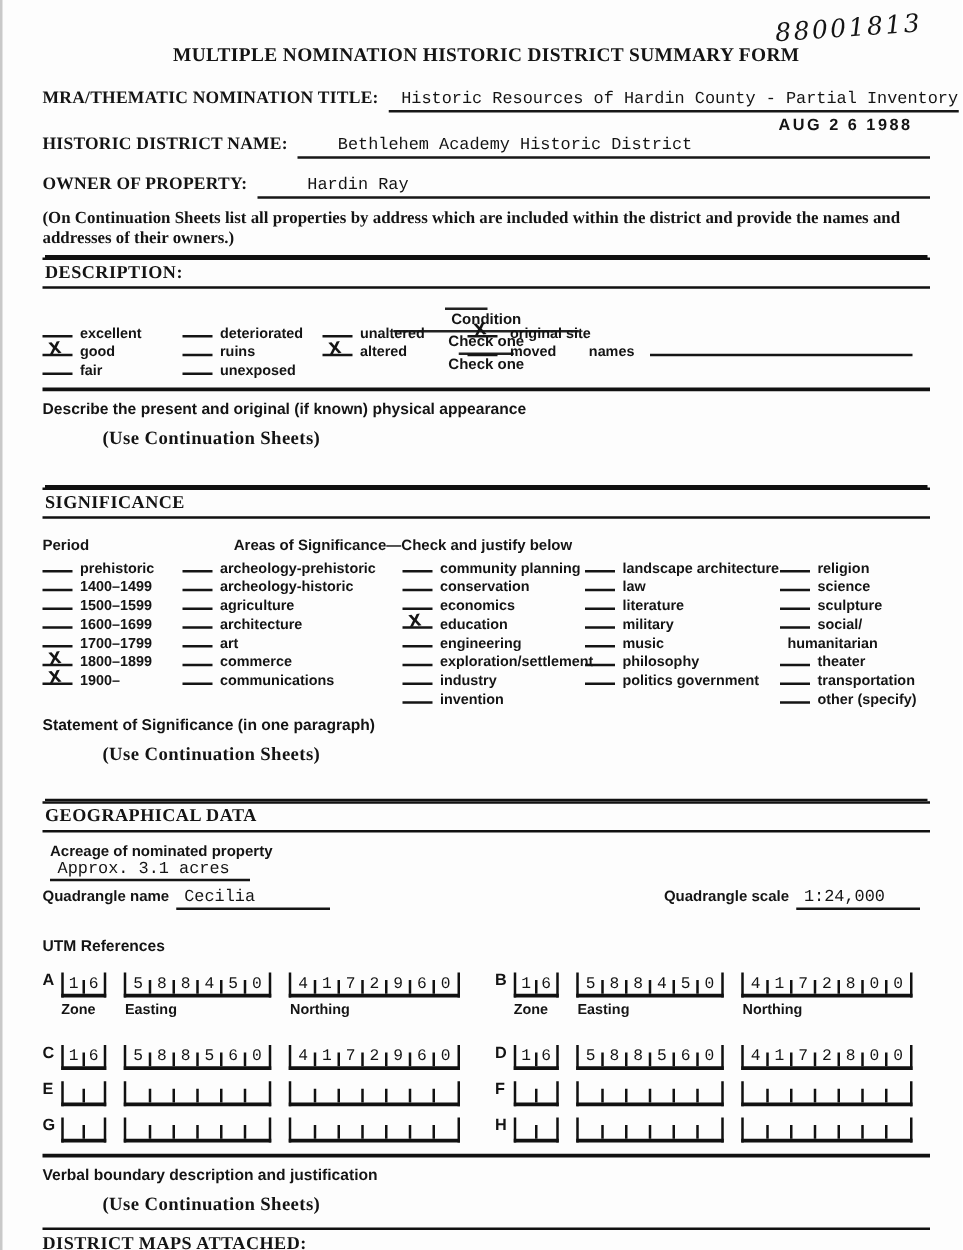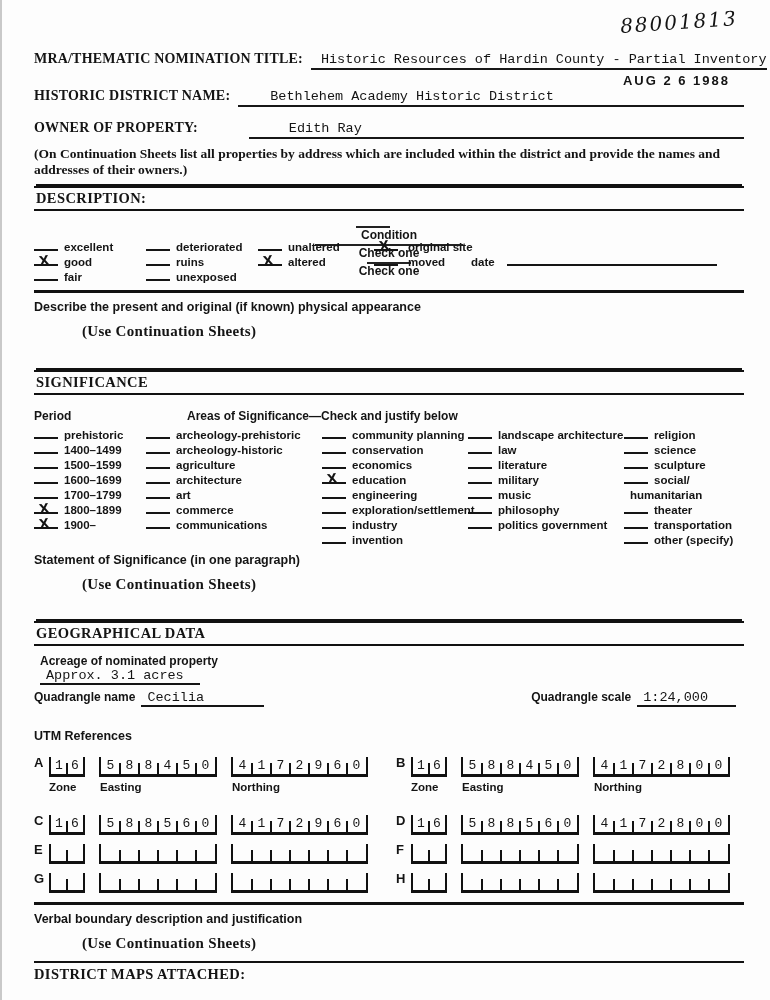--- a/index.html
+++ b/index.html
@@ -90,43 +90,44 @@
 </style>
 </head>
 <body>
 
 <div class="page">
 
   <div class="hand-row">
     <span class="hand">88001813</span>
   </div>
 
+  <div class="title">MULTIPLE NOMINATION HISTORIC DISTRICT SUMMARY FORM</div>
 
   <div class="frow">
     <span class="flabel">MRA/THEMATIC NOMINATION TITLE:</span>
     <span class="fill">
       <span class="typed">Historic Resources of Hardin County - Partial Inventory</span>
     </span>
   </div>
 
   <div class="stamp-row">
     <span class="stamp">AUG 2 6 1988</span>
   </div>
 
   <div class="frow" style="margin-top:0;">
     <span class="flabel">HISTORIC DISTRICT NAME:</span>
     <span class="fill">
       <span class="typed indent1">Bethlehem Academy Historic District</span>
     </span>
   </div>
 
-  <div class="frow" style="margin-top:11px;gap:43px;">
+  <div class="frow" style="margin-top:11px;">
     <span class="flabel">OWNER OF PROPERTY:</span>
     <span class="fill">
-      <span class="typed indent2">Edith Ray</span>
+      <span class="typed indent2">Hardin Ray</span>
     </span>
   </div>
 
   <p class="note">(On Continuation Sheets list all properties by address which are included within the district and provide the names and addresses of their owners.)</p>
 
   <div class="sect mt-desc">DESCRIPTION:</div>
 
   <div class="cond-hdr">
     <span class="hseg seg0"></span>
     <span class="chdr">Condition</span>
@@ -155,21 +156,21 @@
     <div>
       <div class="ck-row">
         <span class="ck-blank">
           <span class="ck-mark">X</span>
         </span>
         <span class="ck-lbl">original site</span>
       </div>
       <div class="ck-row">
         <span class="ck-blank"></span>
         <span class="ck-lbl">moved</span>
-        <span class="date-lbl">date</span>
+        <span class="date-lbl">names</span>
         <span class="date-line"></span>
       </div>
     </div>
   </div>
 
   <div class="rule-thick"></div>
   <div class="subhead">Describe the present and original (if known) physical appearance</div>
   <div class="usecont">(Use Continuation Sheets)</div>
 
   <div class="sect mt-sig">SIGNIFICANCE</div>

